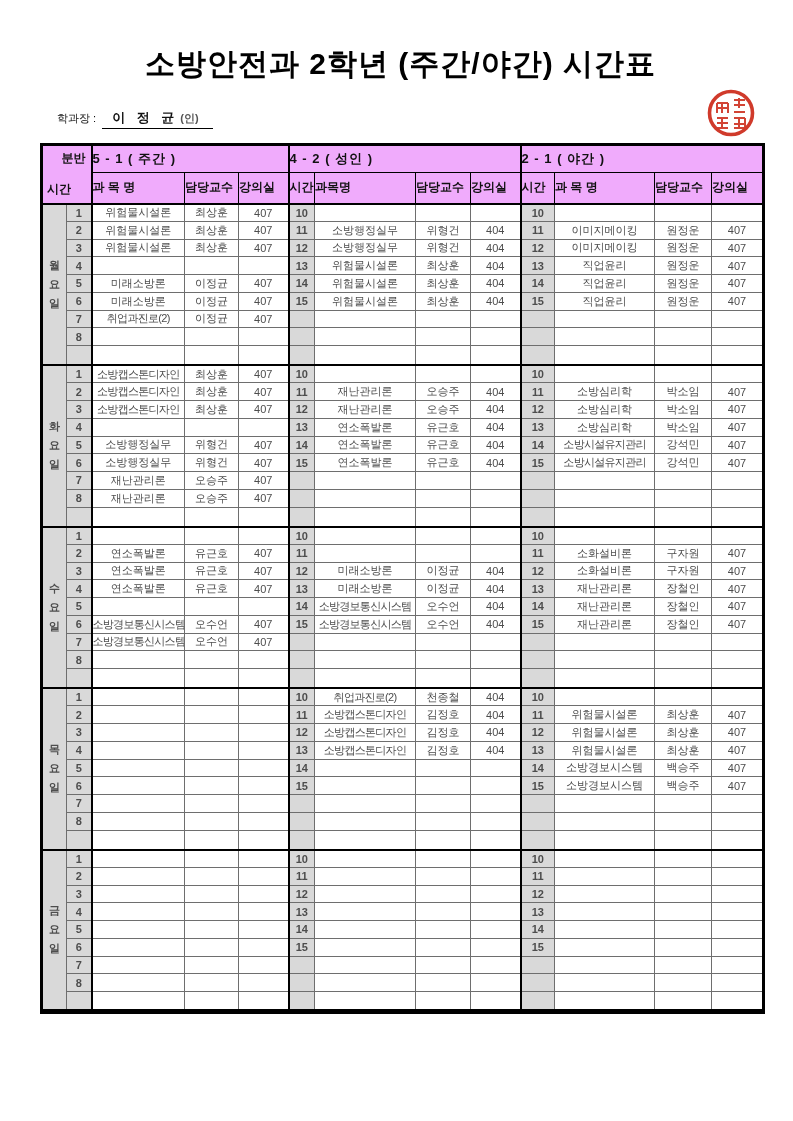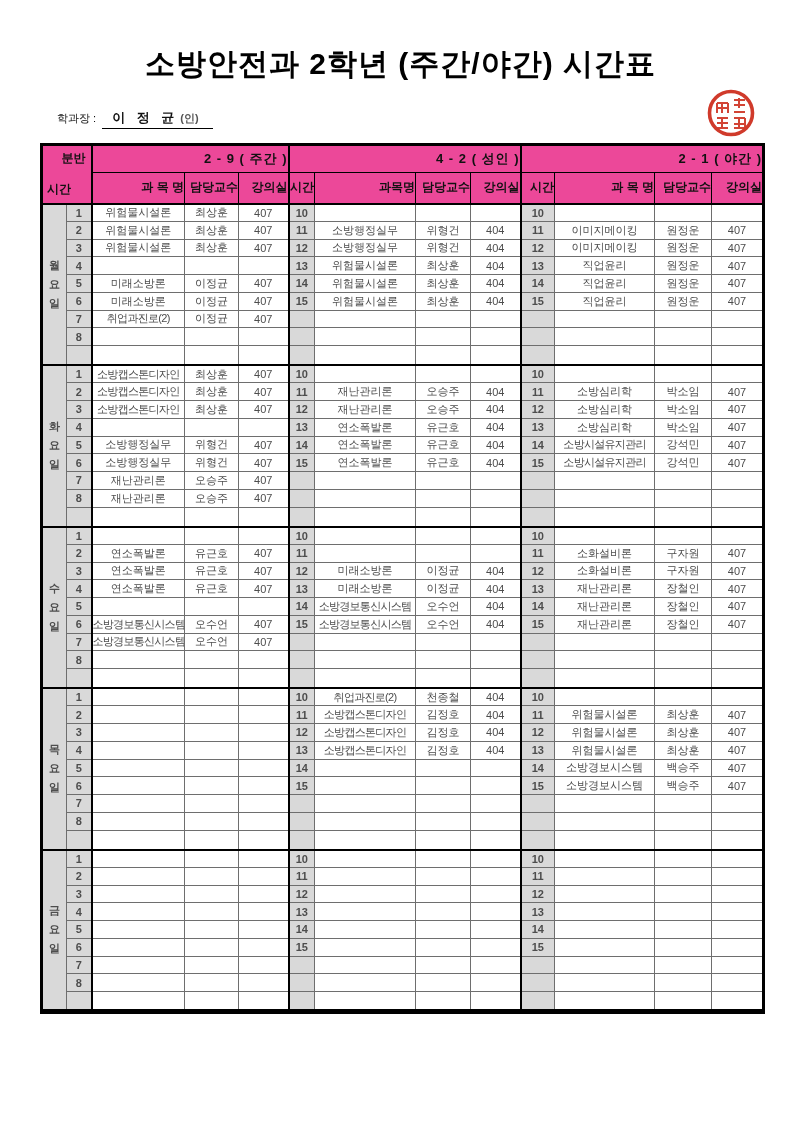--- a/index.html
+++ b/index.html
@@ -25,21 +25,21 @@
   }
   .seal-suffix{font-size:11px;color:#555;letter-spacing:0;margin-left:2px;}
   .stamp{position:absolute;left:706px;top:88px;z-index:5;}
 
   table.tt{
     position:absolute;left:40px;top:143px;width:723px;
     border-collapse:collapse;table-layout:fixed;
     border:3px solid #000;border-bottom-width:5px;
   }
   .tt th{
-    border:1px solid #000;background:#ec4899;text-align:right;
+    border:1px solid #000;background:#f0abfc;text-align:left;
     padding:0;overflow:hidden;white-space:nowrap;font-weight:bold;
   }
   .tt td{
     border:1px solid #6e6e6e;padding:0;text-align:center;overflow:hidden;
     white-space:nowrap;font-size:11px;color:#4d4d4d;
   }
   .gtitle{font-size:13px;letter-spacing:1px;}
   .chead{font-size:12px;border-bottom:2.5px solid #000 !important;}
   .corner{
     position:relative;border-bottom:2.5px solid #000 !important;
@@ -95,21 +95,21 @@
       <col style="width:100px">
       <col style="width:57px">
       <col style="width:52px">
   </colgroup>
   <thead>
     <tr style="height:28px">
       <th class="corner" rowspan="2" colspan="2">
         <span class="c-top">분반</span>
         <span class="c-bot">시간</span>
       </th>
-      <th class="gtitle bl2" colspan="3">2 - 9 ( 주간 )</th>
+      <th class="gtitle bl2" colspan="3">5 - 1 ( 주간 )</th>
       <th class="gtitle bl2" colspan="4">4 - 2 ( 성인  )</th>
       <th class="gtitle bl2" colspan="4">2 - 1 ( 야간 )</th>
     </tr>
     <tr style="height:31px">
       <th class="chead bl2">과 목 명</th>
       <th class="chead">담당교수</th>
       <th class="chead">강의실</th>
       <th class="chead bl2">시간</th>
       <th class="chead">과목명</th>
       <th class="chead">담당교수</th>

